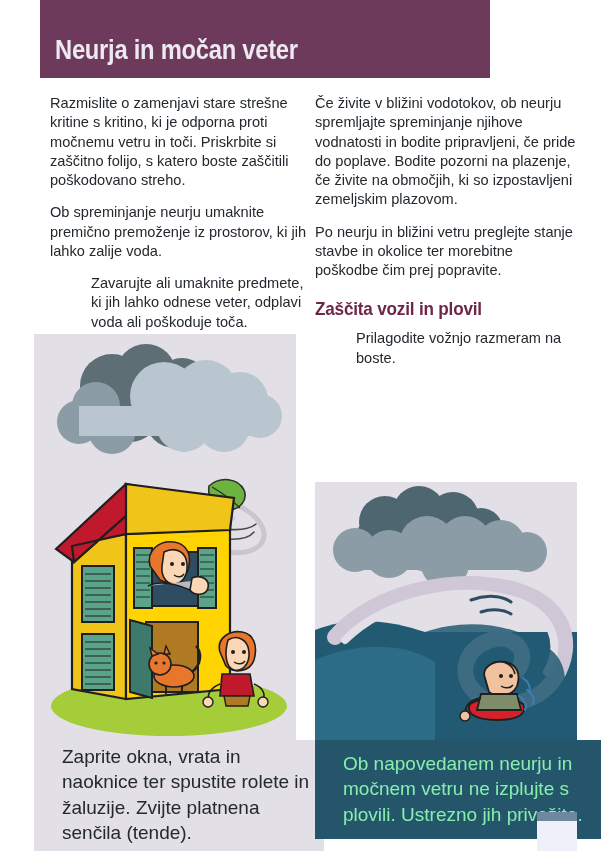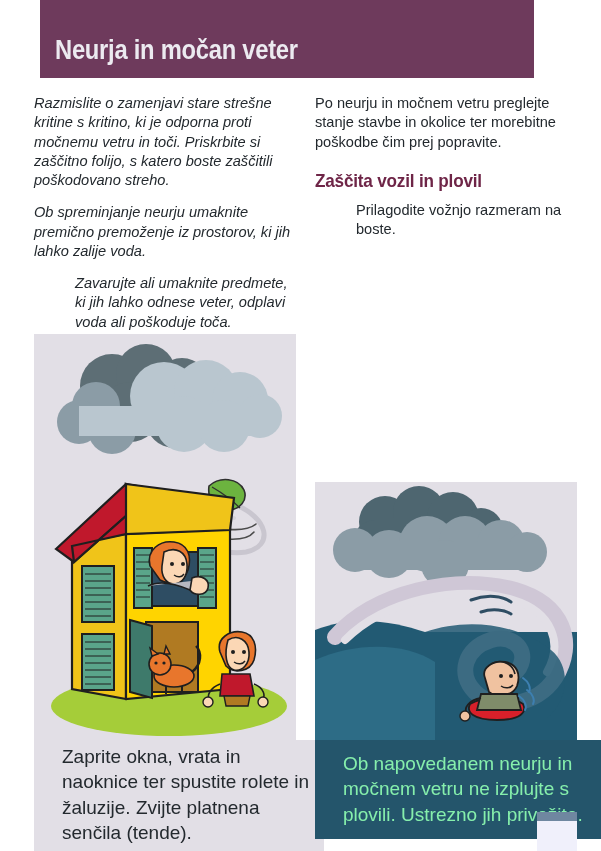--- a/index.html
+++ b/index.html
@@ -14,44 +14,43 @@
     overflow: hidden;
     font-family: "Liberation Sans", sans-serif;
     color: #23292e;
   }
 
   
   .header-banner {
     position: absolute;
     left: 40px;
     top: 0;
-    width: 494px;
+    width: 450px;
     height: 78px;
     background: #6e3a5c;
   }
   .header-title {
     position: absolute;
     left: 15px;
     bottom: 12px;
     color: #eceaf0;
     font-size: 27px;
     font-weight: bold;
     letter-spacing: -0.3px;
     transform: scaleX(0.88);
     transform-origin: left bottom;
     white-space: nowrap;
   }
 
   
   .col-left {
     position: absolute;
-    left: 34px;
+    left: 50px;
     top: 94px;
     width: 262px;
-    font-style: italic;
   }
   .col-right {
     position: absolute;
     left: 315px;
     top: 94px;
     width: 262px;
   }
 
   p.body-text {
     margin: 0 0 13px 0;
@@ -133,21 +132,22 @@
   <div class="header-title">Neurja in močan veter</div>
 </div>
 
 <div class="col-left">
   <p class="body-text">Razmislite o zamenjavi stare strešne kritine s kritino, ki je odporna proti močnemu vetru in toči. Priskrbite si zaščitno folijo, s katero boste zaščitili poškodovano streho.</p>
   <p class="body-text">Ob spreminjanje neurju umaknite premično premoženje iz prostorov, ki jih lahko zalije voda.</p>
   <p class="body-text">Zavarujte ali umaknite predmete, ki jih lahko odnese veter, odplavi voda ali poškoduje toča.</p>
 </div>
 
 <div class="col-right">
-  <p class="body-text">Po neurju in močnem vetru preglejte stanje stavbe in okolice ter morebitne poškodbe čim prej popravite.</p>
+  <p class="body-text">Če živite v bližini vodotokov, ob neurju spremljajte spreminjanje njihove vodnatosti in bodite pripravljeni, če pride do poplave. Bodite pozorni na plazenje, če živite na območjih, ki so izpostavljeni zemeljskim plazovom.</p>
+  <p class="body-text">Po neurju in bližini vetru preglejte stanje stavbe in okolice ter morebitne poškodbe čim prej popravite.</p>
   <h2 class="subhead">Zaščita vozil in plovil</h2>
   <p class="body-text">Prilagodite vožnjo razmeram na boste.</p>
 </div>
 
 <div class="figure fig-left">
   <div class="illus">
     <svg width="262" height="406" viewBox="0 0 262 406">
       <rect x="0" y="0" width="262" height="406" fill="#e2dfe6"></rect>
 
       <g>

